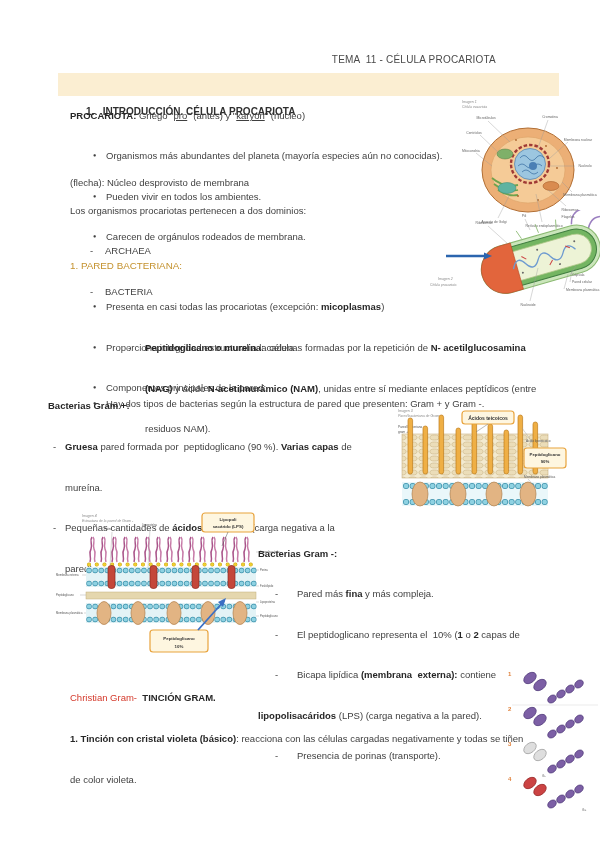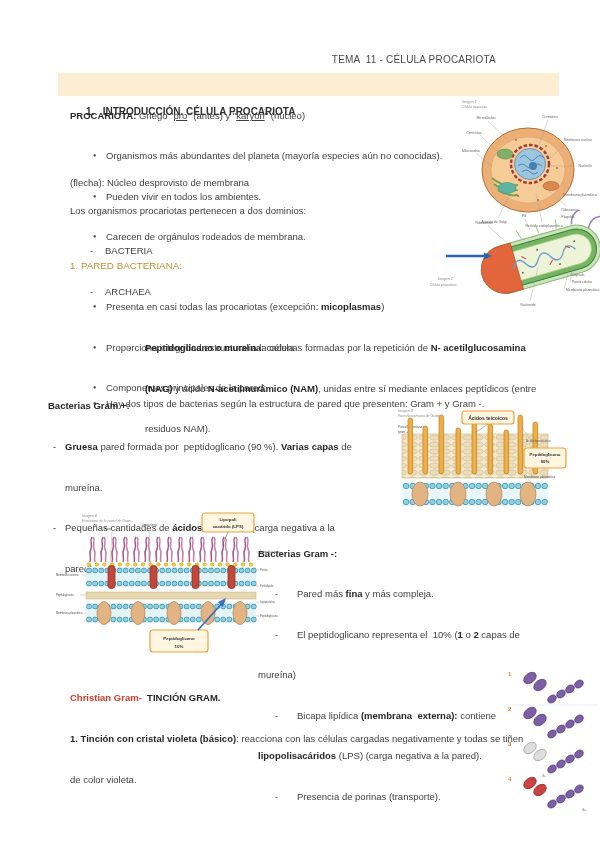--- a/index.html
+++ b/index.html
@@ -1,20 +1,20 @@
 <!DOCTYPE html>
 <html><head>
 <meta charset="utf-8">
 <style>
   *{box-sizing:border-box;margin:0;padding:0}
   body{margin:0;background:#ffffff;font-family:"Liberation Sans",sans-serif}
   .page{position:relative;width:600px;height:848px;background:#fff;overflow:hidden;color:#3f3f3f}
   .sec{position:absolute;font-size:9.5px;line-height:13.5px;color:#3f3f3f;white-space:pre-wrap}
   .b{font-weight:bold;color:#272727}
-  .red{color:#D4392B;font-weight:bold}
+  .red{color:#D4392B;font-weight:normal}
   .u{text-decoration:underline}
   .title{width:496px;text-align:right;font-size:10px;color:#4a4a4a;letter-spacing:.2px}
   .band{top:73px;left:58px;width:501px;height:23px;background:#FBEED2}
   .band span{display:block;padding-left:28px;line-height:23px;font-size:10px;font-weight:bold;color:#2f2f2f;white-space:pre-wrap}
   .goldh{font-weight:normal;color:#C4922E;font-size:9.8px}
   .ctr{text-align:left;font-weight:bold;color:#272727}
   .bln{position:relative;padding-left:14px}
   .bln::before{content:"●";position:absolute;left:1px;top:0;font-size:5.5px;line-height:13.5px;color:#3f3f3f}
   .dln{position:relative;padding-left:15px}
   .dln::before{content:"-";position:absolute;left:0;top:0;color:#3f3f3f}
@@ -52,22 +52,22 @@
     <div class="bln"><span>Organismos más abundantes del planeta (mayoría especies aún no conocidas).</span></div>
     <div class="bln"><span>Pueden vivir en todos los ambientes.</span></div>
     <div class="bln"><span>Carecen de orgánulos rodeados de membrana.</span></div>
   </div>
 
   <div class="sec" style="top:176px;left:70px;width:400px"><span>(flecha): Núcleo desprovisto de membrana</span></div>
 
   <div class="sec" style="top:204px;left:70px;width:400px"><span>Los organismos procariotas pertenecen a dos dominios:</span></div>
 
   <div class="sec" style="top:217px;left:90px;width:300px">
+    <div class="dln"><span>ARCHAEA</span></div>
     <div class="dln"><span>BACTERIA</span></div>
-    <div class="dln"><span>ARCHAEA</span></div>
   </div>
 
   <div class="sec goldh" style="top:259px;left:70px;width:300px">1. PARED BACTERIANA:</div>
 
   <div class="sec" style="top:273px;left:92px;width:470px">
     <div class="bln"><span>Presenta en casi todas las procariotas (excepción: </span><span class="b">micoplasmas</span><span>)</span></div>
     <div class="bln"><span>Proporciona integridad estructural a la célula</span></div>
     <div class="bln"><span>Componentes principales de la pared:</span></div>
   </div>
 
@@ -86,21 +86,20 @@
     <div class="dln"><span class="b">Gruesa</span><span> pared formada por  peptidoglicano (90 %). </span><span class="b">Varias capas</span><span> de</span></div>
     <div class="cont"><span>mureína.</span></div>
     <div class="dln"><span>Pequeñas cantidades de </span><span class="b">ácidos  teicoicos</span><span> (carga negativa a la</span></div>
     <div class="cont"><span>pared).</span></div>
   </div>
 
   <div class="sec ctr" style="top:547px;left:258px;width:272px">Bacterias Gram -:</div>
   <div class="sec gn" style="top:560px;left:258px;width:282px">
     <div class="dln"><span>Pared más </span><span class="b">fina</span><span> y más compleja.</span></div>
     <div class="dln"><span>El peptidoglicano representa el  10% (</span><span class="b">1</span><span> o </span><span class="b">2</span><span> capas de</span></div>
-    <div class="flush"><span>mureína)</span></div>
     <div class="dln"><span>Bicapa lipídica </span><span class="b">(membrana  externa):</span><span> contiene</span></div>
     <div class="flush"><span class="b">lipopolisacáridos</span><span> (LPS) (carga negativa a la pared).</span></div>
     <div class="dln"><span>Presencia de porinas (transporte).</span></div>
   </div>
 
   <div class="sec tin" style="top:664px;left:70px;width:502px">
     <div><span class="red">Christian Gram-</span><span class="b">  TINCIÓN GRAM.</span></div>
     <div><span class="b">1. Tinción con cristal violeta (básico)</span><span>: reacciona con las células cargadas negativamente y todas se tiñen</span></div>
     <div><span>de color violeta.</span></div>
     

